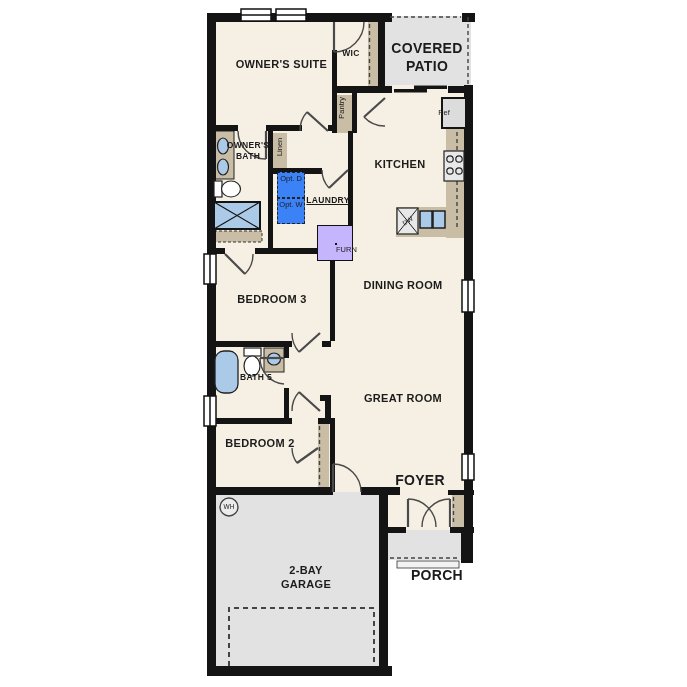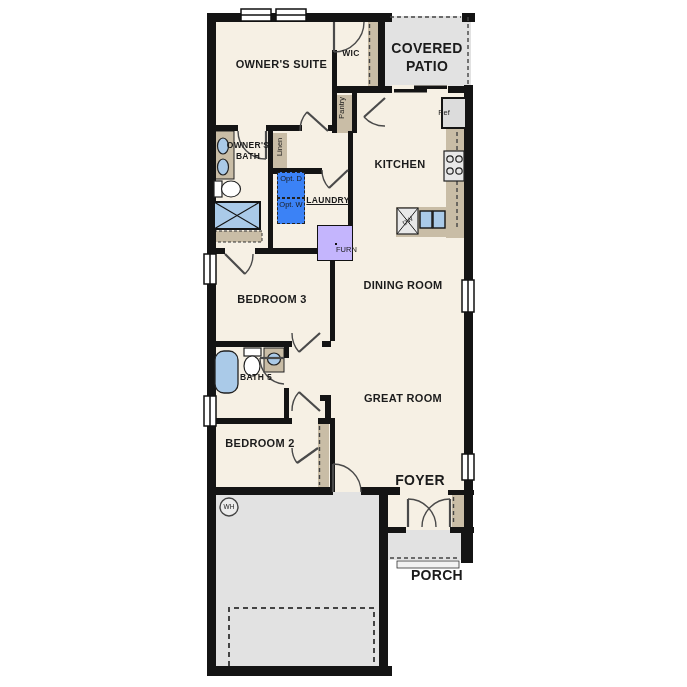--- a/index.html
+++ b/index.html
@@ -193,20 +193,21 @@
   <div class="lbl xs rot" style="left:323px;top:103px;width:38px;">Pantry</div>
   <div class="lbl xs rot" style="left:261px;top:142px;width:38px;">Linen</div>
   <div class="lbl sm" style="left:299px;top:195px;width:58px;text-decoration:underline;">LAUNDRY</div>
   <div class="lbl" style="left:222px;top:292px;width:100px;">BEDROOM 3</div>
   <div class="lbl" style="left:362px;top:278px;width:82px;">DINING ROOM</div>
   <div class="lbl sm" style="left:239px;top:372px;width:34px;">BATH 5</div>
   <div class="lbl" style="left:362px;top:391px;width:82px;">GREAT ROOM</div>
   <div class="lbl" style="left:210px;top:436px;width:100px;">BEDROOM 2</div>
   <div class="lbl md" style="left:394px;top:471px;width:52px;">FOYER</div>
   <div class="lbl md" style="left:401px;top:566px;width:62px;text-align:right;">PORCH</div>
+  <div class="lbl" style="left:267px;top:563px;width:78px;">2-BAY GARAGE</div>
 
   <div class="lbl xs" style="left:432px;top:108px;width:24px;">Ref</div>
   <div class="lbl xxs dwlbl" style="left:398px;top:217px;width:20px;">DW</div>
   <div class="lbl xxs" style="left:221px;top:503px;width:16px;">WH</div>
   <div class="optbox" style="left:277px;top:172px;">
     <span>Opt. D</span>
   </div>
   <div class="optbox" style="left:277px;top:198px;">
     <span>Opt. W</span>
   </div>

